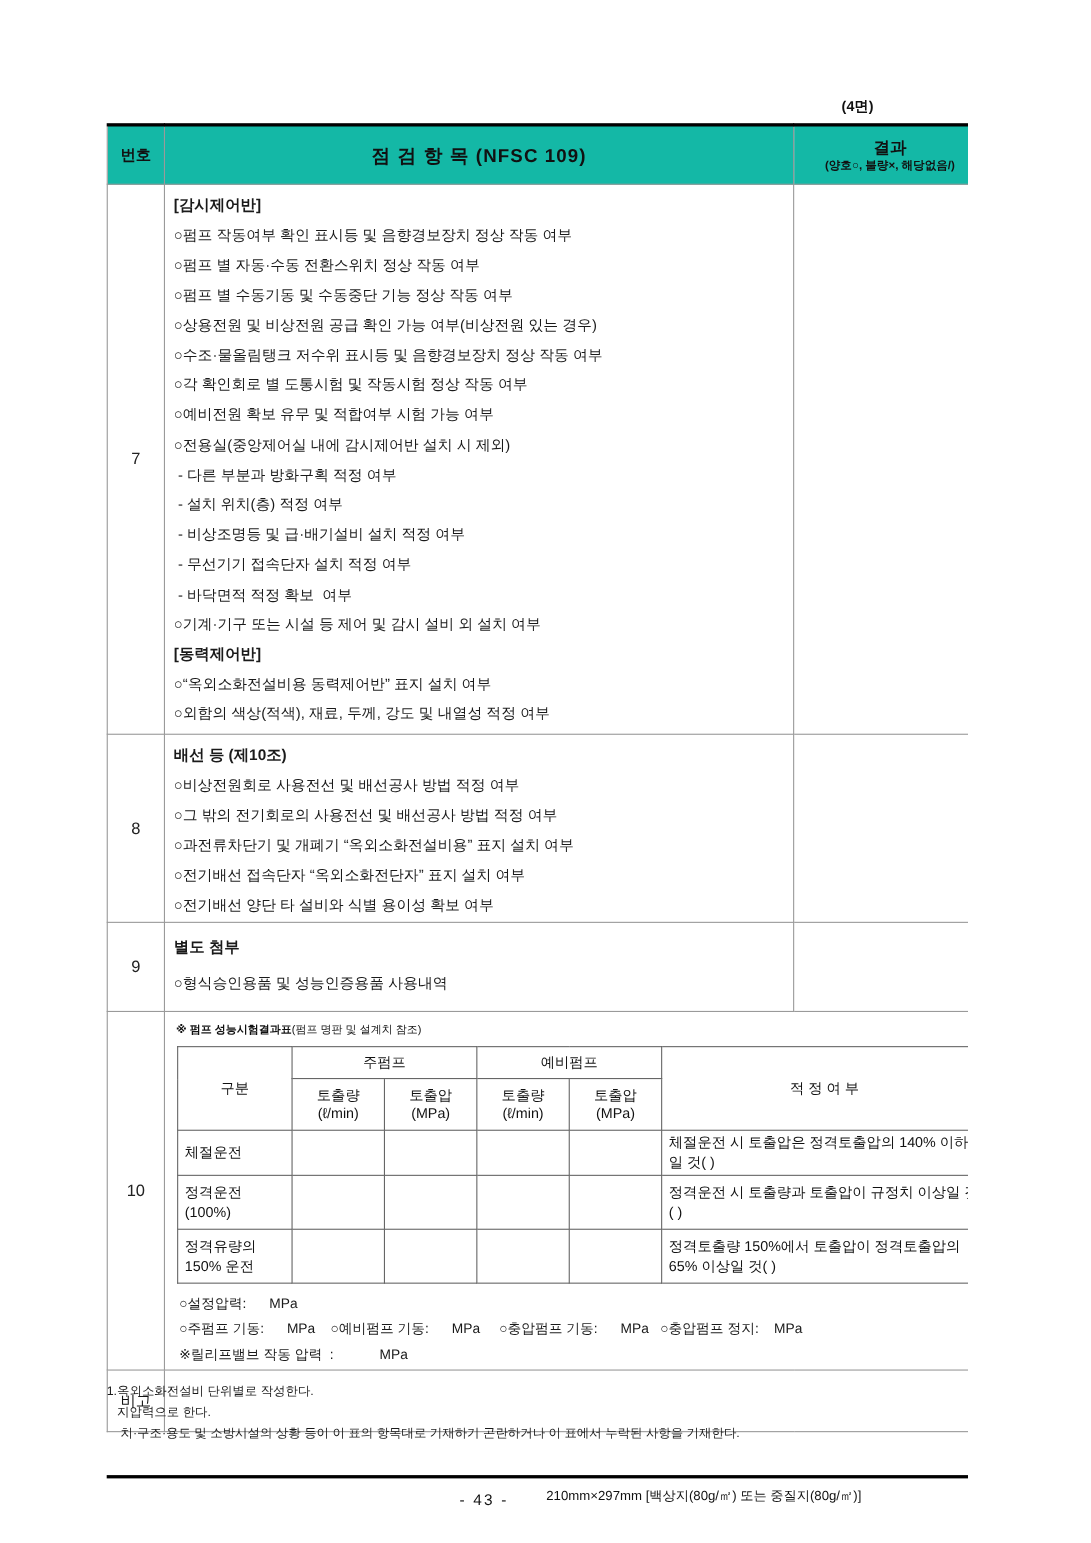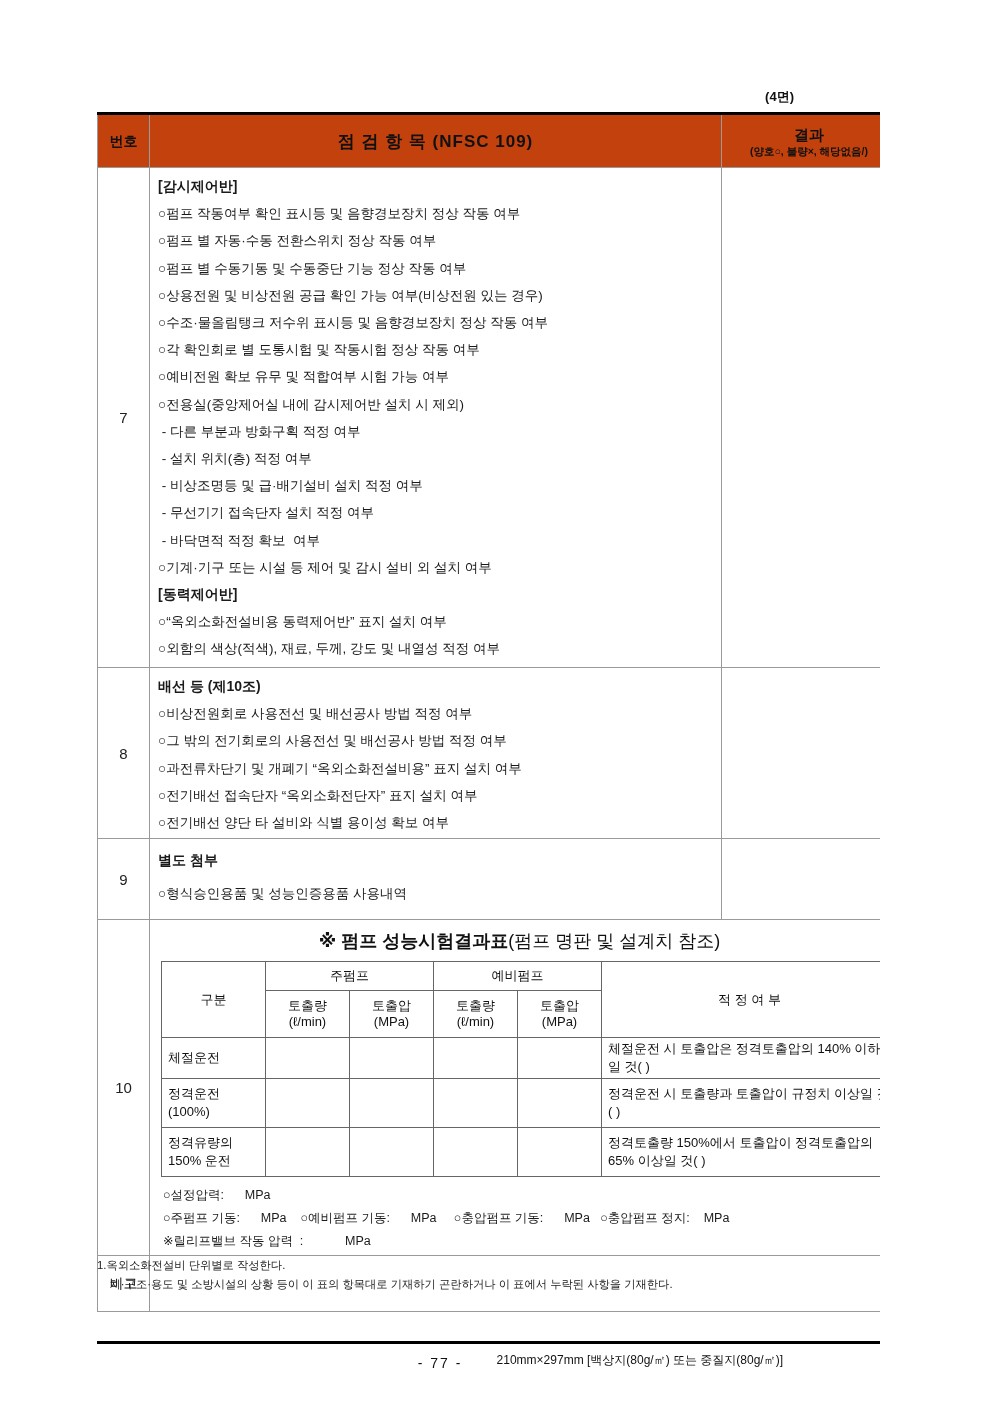--- a/index.html
+++ b/index.html
@@ -9,34 +9,34 @@
     overflow: hidden;
   }
   .sheet-label { position:absolute; top:88px; right:86px; font-weight:bold; font-size:13px; }
 
   table.main {
     position:absolute; left:97px; top:112px; width:799px;
     border-collapse:collapse; table-layout:fixed;
     border-top:3px solid #000;
   }
   table.main td { border:1px solid #9a9a9a; }
-  tr.head td { background:#c2410c; text-align:center; vertical-align:middle;margin-left:44px; }
+  tr.head td { background:#14b8a6; text-align:center; vertical-align:middle;margin-left:44px; }
   .h-no   { font-weight:bold; font-size:14px; }
   .h-item { font-weight:bold; font-size:17px; letter-spacing:1px; }
   .result-head-title { font-weight:bold; font-size:15px; line-height:19px; }
   .result-head-sub   { font-weight:bold; font-size:10.5px; line-height:14px; }
 
   td.no { text-align:center; vertical-align:middle; font-size:15px; color:#222; }
   td.content { vertical-align:top; padding:5px 17px 2px 8px; }
   .ln   { white-space:pre; font-size:13.5px; line-height:27.2px; color:#1a1a1a; }
   .ln.b { font-weight:bold; font-size:14px; }
   .ln9  { line-height:33px; }
 
   
-  .r10-title { margin:4px 0 8px 2px; font-size:18px; white-space:pre;text-align:center; }
+  .r10-title { margin:4px 0 8px 2px; font-size:10px; white-space:pre; }
   .r10-title .tb { font-weight:bold; }
   table.pump { border-collapse:collapse; table-layout:fixed; width:736px; margin-left:3px; }
   table.pump td { border:1px solid #666; font-size:13px; vertical-align:middle; }
   .pump .hc  { text-align:center; line-height:16px; }
   .pump .cat { text-align:center; white-space:pre-line; line-height:18px; padding:2px; }
   .pump .cat-l { text-align:left; padding-left:6px; }
   .pump .crit { text-align:left; padding:2px 6px; line-height:18px; }
   .pump .blank { background:#fff; }
   .pump-note { white-space:pre; font-size:12.5px; line-height:23px; margin-left:5px; color:#1a1a1a; }
   .pump-note.first { margin-top:7px; }
@@ -197,20 +197,21 @@
 
     <tr>
       <td class="bigo-label" style="height:53px">비고</td>
       <td colspan="2"></td>
     </tr>
   </tbody>
     </table>
 
   <div class="footnotes">
     <div class="fn">1.옥외소화전설비 단위별로 작성한다.</div>
+    <div class="fn">   지압력으로 한다.</div>
     <div class="fn">    치·구조·용도 및 소방시설의 상황 등이 이 표의 항목대로 기재하기 곤란하거나 이 표에서 누락된 사항을 기재한다.</div>
   </div>
 
   <div class="bottom-rule"></div>
-  <div class="page-number">- 77 -</div>
+  <div class="page-number">- 43 -</div>
   <div class="paper-spec">210mm×297mm [백상지(80g/㎡) 또는 중질지(80g/㎡)]</div>
 
 </div>
 
 </body></html>

